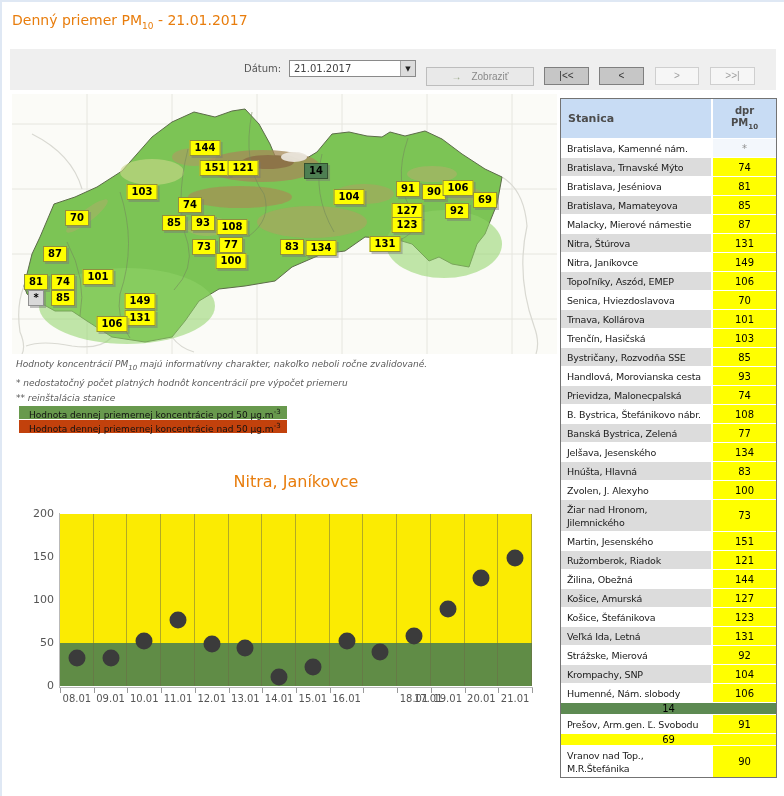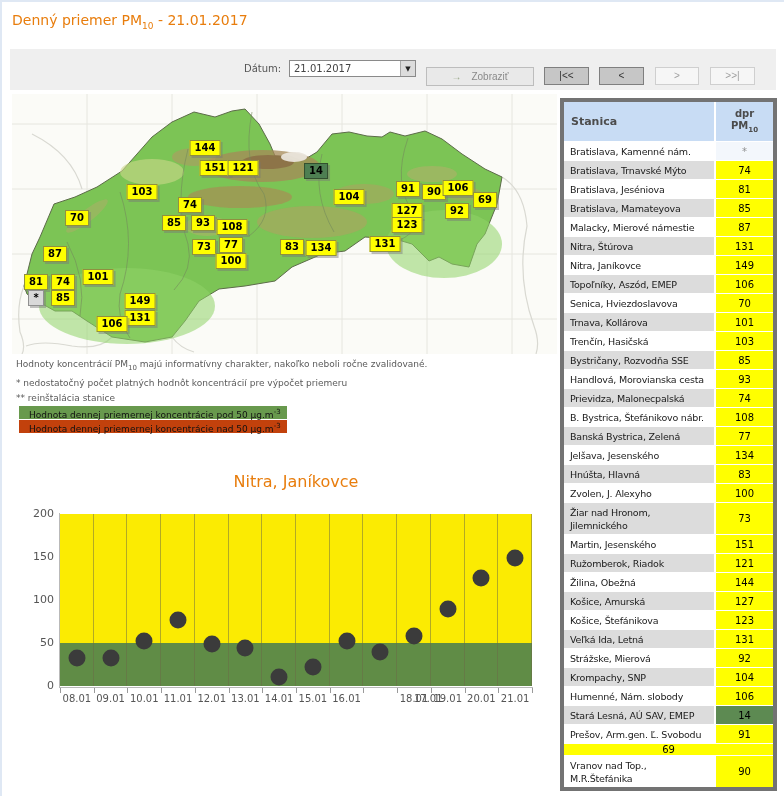--- a/index.html
+++ b/index.html
@@ -28,42 +28,42 @@
 
   
   .map-section { position: absolute; left: 10px; top: 92px; width: 545px; height: 260px; }
   .map-label { position: absolute; transform: translate(-50%,-50%); background: #ffff00; border: 1px solid #8f8f3f;
     box-shadow: 2px 2px 0 rgba(120,120,120,.45); font-size: 10px; font-weight: bold; color: #000;
     padding: 1px 4px; min-width: 16px; text-align: center; line-height: 12px; }
   .map-label.green { background: #4e7f52; border-color: #33502f; }
   .map-label.na { background: #d9d9d9; border-color: #909090; }
 
   
-  .legend-line { position: absolute; left: 14px; font-size: 9px; color: #5a5a5a; }
+  .legend-line { position: absolute; left: 14px; font-size: 9px; color: #5a5a5a; font-style: italic; }
   .legend-line sub { font-size: 7px; }
   #leg1 { top: 357px; } #leg2 { top: 376px; } #leg3 { top: 391px; }
   .legend-bar { position: absolute; left: 17px; width: 268px; height: 13px; font-size: 9px; color: #111; line-height: 13px; padding-left: 10px; }
   .legend-bar sup { font-size: 7px; }
   #legbar-green { top: 404px; background: #68994d; }
   #legbar-yellow { top: 418px; background: #c2410c; }
 
   
   .chart-section { position: absolute; left: 10px; top: 460px; width: 545px; height: 260px; }
   .chart-title { position: absolute; left: 48px; top: 10px; width: 472px; text-align: center; color: #e87d0d; font-size: 16px; }
   .axis-y { position: absolute; left: 47px; top: 51px; width: 1px; height: 175px; background: #b9b9b9; }
   .axis-x { position: absolute; left: 47px; top: 225px; width: 474px; height: 1px; background: #b9b9b9; }
   .plot { position: absolute; left: 48px; top: 52px; width: 472px; height: 172px; }
   .gridline { position: absolute; top: 0; bottom: 0; width: 1px; background: rgba(105,105,70,.5); }
   .point { position: absolute; width: 17px; height: 17px; border-radius: 50%; background: #3b3b3b; transform: translate(-50%,-50%); }
   .ylab { position: absolute; left: 8px; width: 34px; text-align: right; font-size: 11px; color: #555; }
   .xlab { position: absolute; top: 231px; transform: translateX(-50%); font-size: 10px; color: #555; }
   .xtick { position: absolute; top: 226px; width: 1px; height: 5px; background: #9a9a9a; }
 
   
-  .stations { position: absolute; left: 558px; top: 96px; width: 217px; border: 4px solid #737373; background: #fff; }
+  .stations { position: absolute; left: 558px; top: 96px; width: 217px; border: 1px solid #737373; background: #fff; }
   .t-head { display: flex; background: #c8dcf4; height: 39px; }
   .th-name { width: 152px; font-weight: bold; color: #4c4c4c; font-size: 11px; display: flex; align-items: center; padding-left: 7px; border-right: 2px solid #fff; }
   .th-val { flex: 1; font-weight: bold; color: #4c4c4c; font-size: 10px; text-align: center; display: flex; flex-direction: column; justify-content: center; line-height: 12px; }
   .th-val sub { font-size: 7px; }
   .t-row { display: flex; border-top: 1px solid #fff; align-items: stretch; }
   .t-name { width: 152px; padding: 3px 2px 2px 6px; font-size: 9.5px; letter-spacing: -0.2px; color: #1a1a1a; line-height: 13px; border-right: 2px solid #fff; white-space: pre-line; }
   .t-val { flex: 1; display: flex; align-items: center; justify-content: center; font-size: 10px; color: #000; }
   .t-row.odd  .t-name { background: #fff; }
   .t-row.even .t-name { background: #dcdcdc; }
   .t-val.yellow { background: #ffff00; }
@@ -377,21 +377,20 @@
         </div>
         <div class="t-row even">
           <div class="t-name">Krompachy, SNP</div>
           <div class="t-val yellow">104</div>
         </div>
         <div class="t-row odd">
           <div class="t-name">Humenné, Nám. slobody</div>
           <div class="t-val yellow">106</div>
         </div>
         <div class="t-row even">
-          <div class="t-name">Stará Lesná, AÚ SAV, EMEP</div>
           <div class="t-val green">14</div>
         </div>
         <div class="t-row odd">
           <div class="t-name">Prešov, Arm.gen. Ľ. Svobodu</div>
           <div class="t-val yellow">91</div>
         </div>
         <div class="t-row even">
           <div class="t-val yellow">69</div>
         </div>
         <div class="t-row odd">

